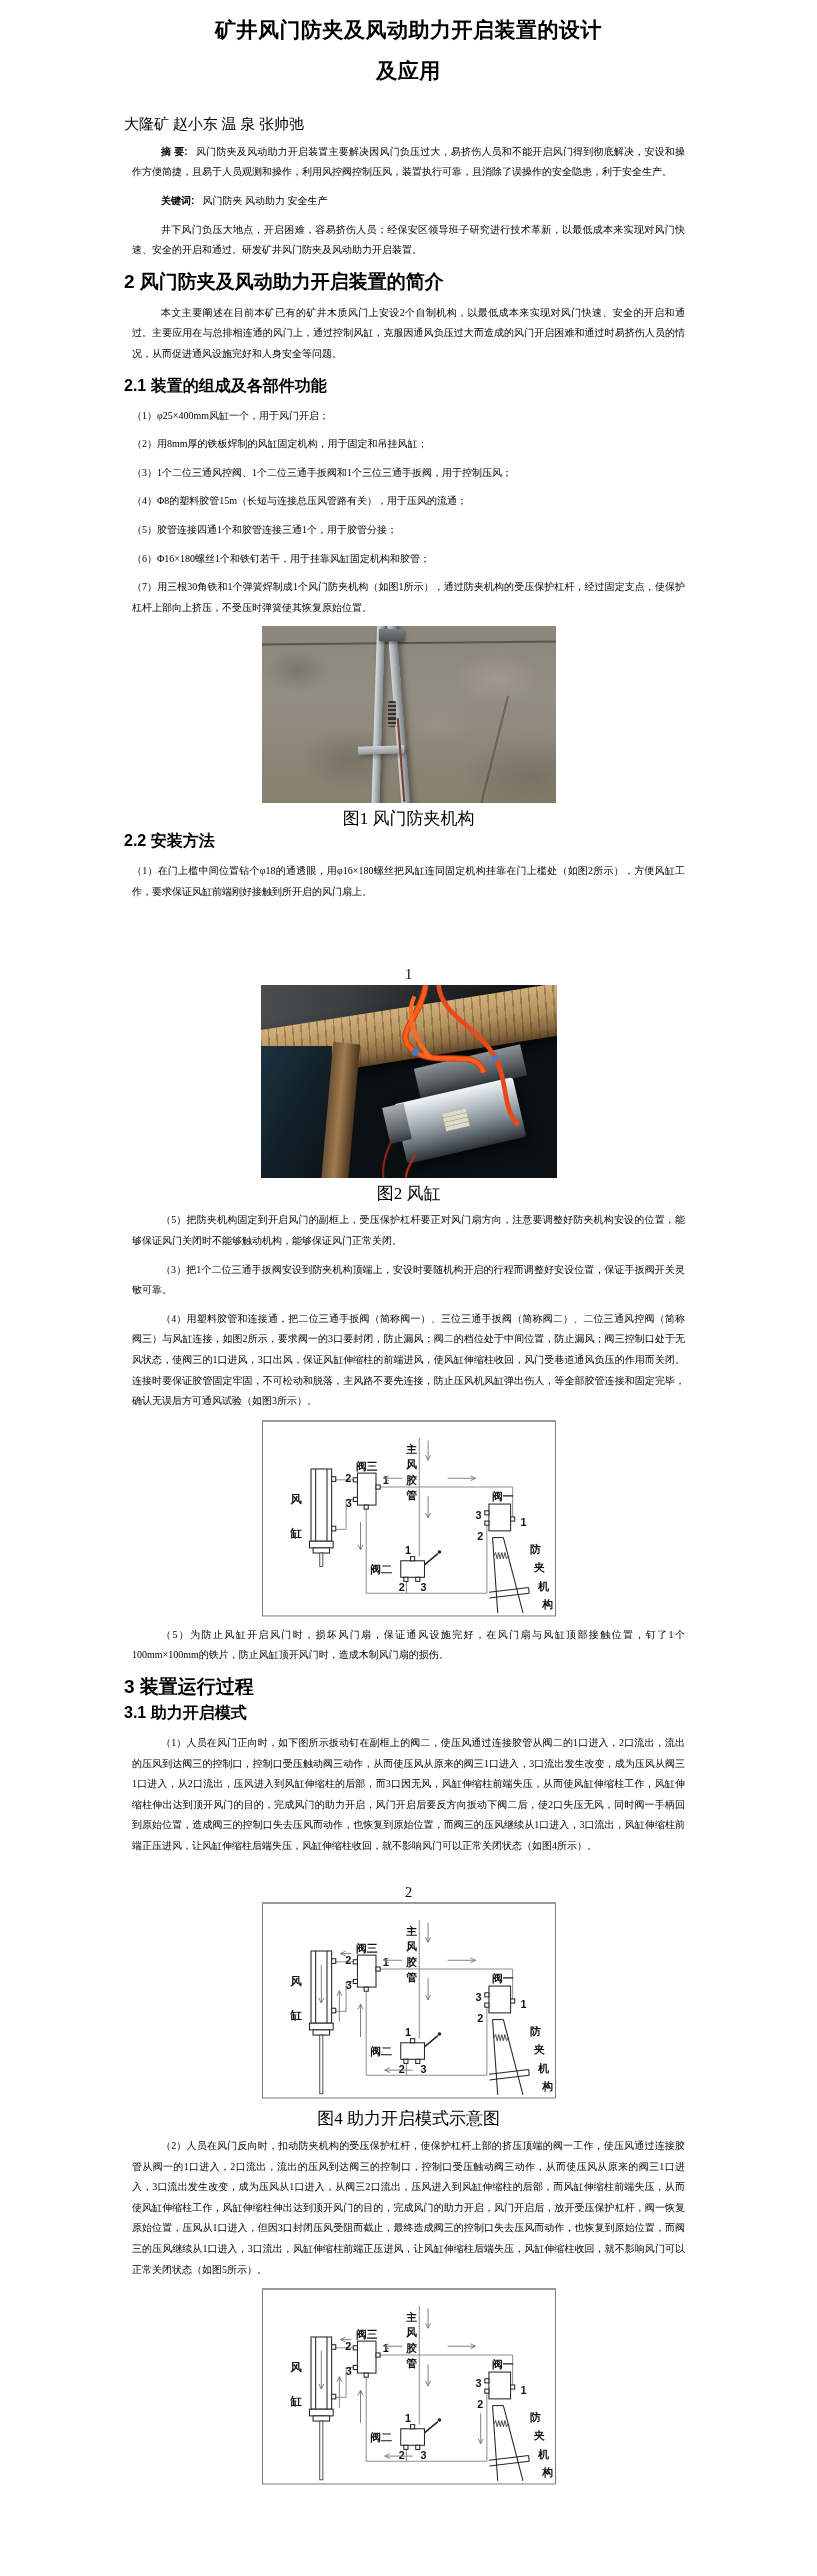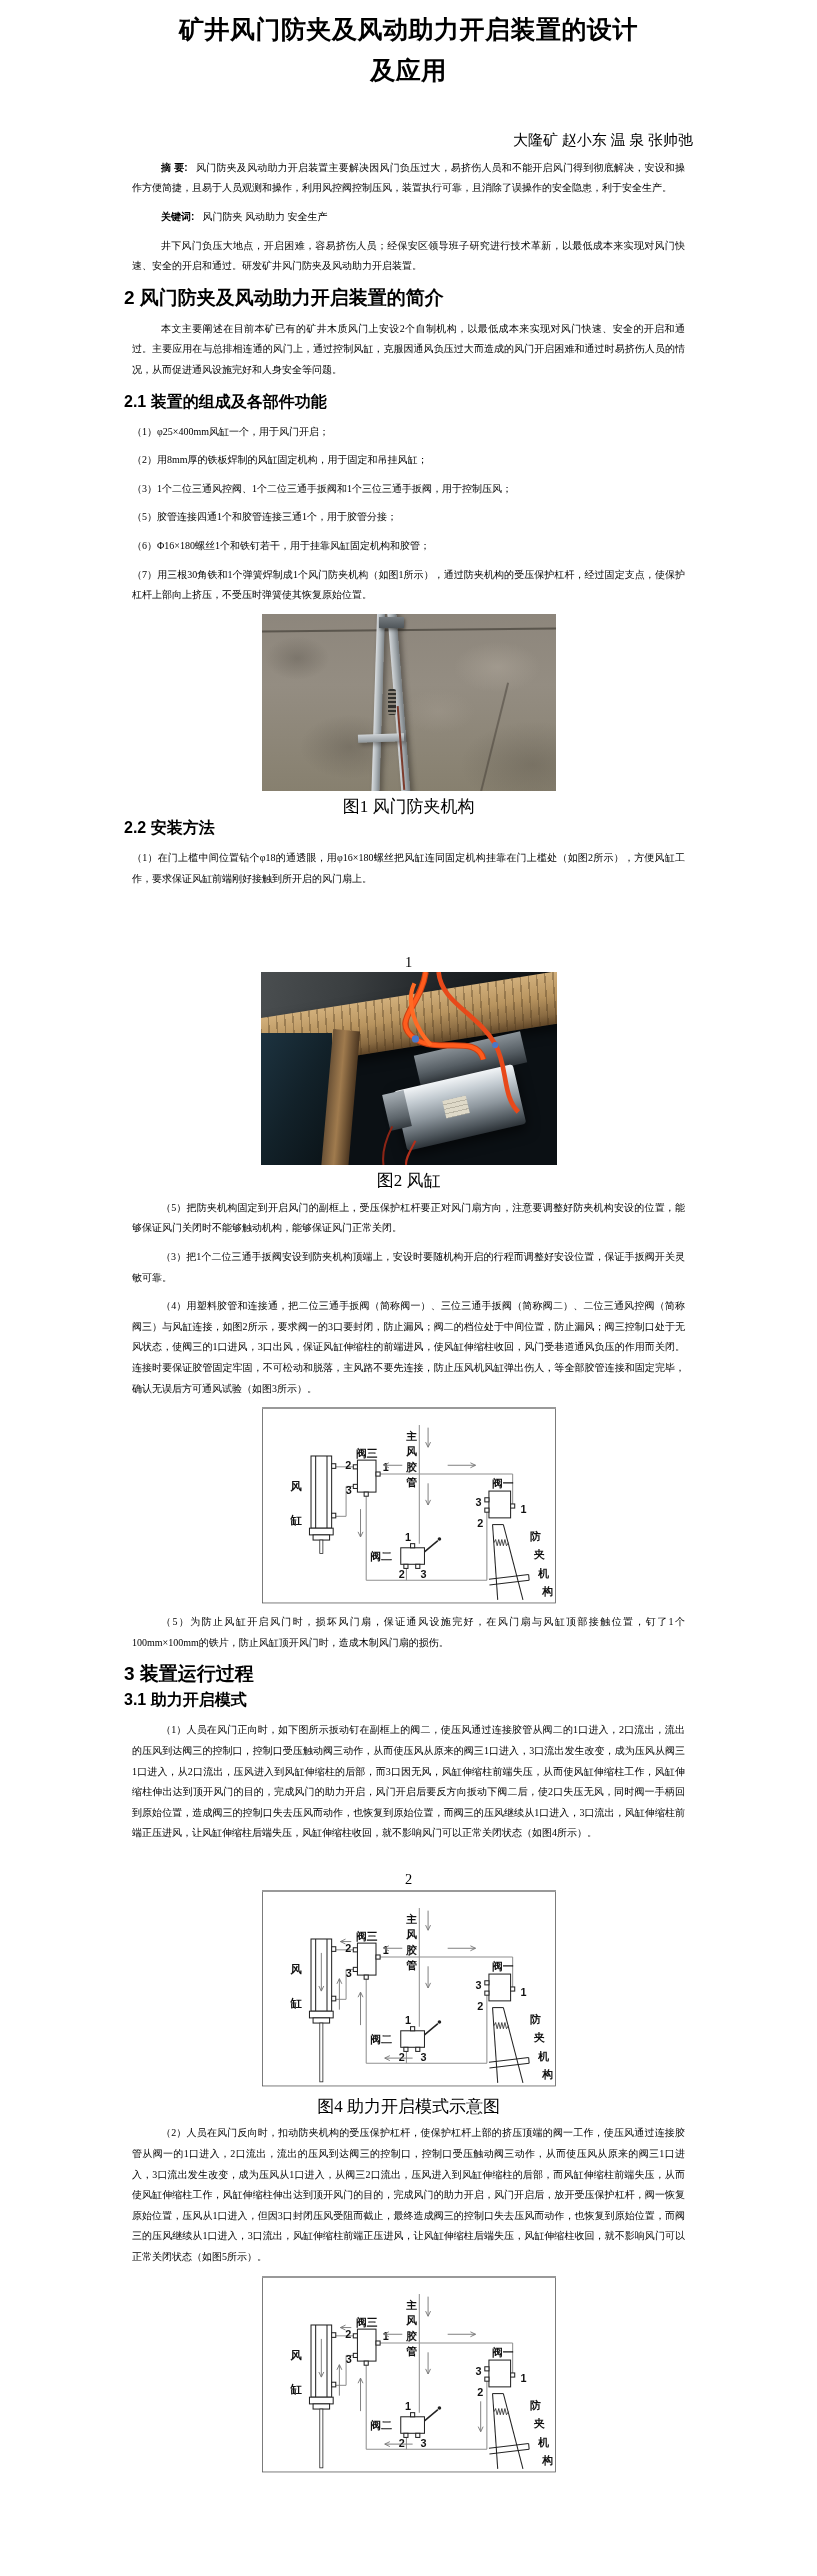--- a/index.html
+++ b/index.html
@@ -1,22 +1,22 @@
 <!DOCTYPE html>
 <html style="font-size:8.2px"><head>
 <meta charset="utf-8">
 <style>
   html,body{margin:0;padding:0;background:#ffffff;}
   .page{position:relative;width:818px;height:3355px;background:#fff;overflow:hidden;
         font-family:"Liberation Serif","DejaVu Serif",serif;color:#000;}
   .content{padding:9.3px 125px 0 124px;}
 
   h1.doc-title{margin:0;font-family:"Liberation Sans","DejaVu Sans",sans-serif;font-weight:bold;
-        font-size:25px;line-height:41px;text-align:center;letter-spacing:0.5px;}
-  .authors{margin-top:40px;font-size:15px;line-height:18.5px;text-align:right;}
+        font-size:21px;line-height:41px;text-align:center;letter-spacing:0.5px;}
+  .authors{margin-top:24px;font-size:15px;line-height:18.5px;text-align:left;}
   .abstract{margin-top:23px;font-size:14.4px;line-height:24px;text-align:justify;text-indent:29px;}
   .keywords{font-size:14.4px;line-height:24px;text-indent:29px;}
   .blabel{font-family:"Liberation Sans","DejaVu Sans",sans-serif;font-weight:bold;margin-right:8.2px;}
 
   h2.sec{margin:0;font-family:"Liberation Sans","DejaVu Sans",sans-serif;font-weight:bold;
         font-size:19px;line-height:26px;}
   h3.sub{margin:0;font-family:"Liberation Sans","DejaVu Sans",sans-serif;font-weight:bold;
         font-size:16px;line-height:25px;}
   p.body-par{margin:8px;font-size:10px;line-height:20.6px;text-align:justify;}
   p.ind{text-indent:29px;}
@@ -99,20 +99,21 @@
     <p class="body-par ind">井下风门负压大地点，开启困难，容易挤伤人员；经保安区领导班子研究进行技术革新，以最低成本来实现对风门快速、安全的开启和通过。研发矿井风门防夹及风动助力开启装置。</p>
 
     <h2 class="sec">2  风门防夹及风动助力开启装置的简介</h2>
     <p class="body-par ind">本文主要阐述在目前本矿已有的矿井木质风门上安设2个自制机构，以最低成本来实现对风门快速、安全的开启和通过。主要应用在与总排相连通的风门上，通过控制风缸，克服因通风负压过大而造成的风门开启困难和通过时易挤伤人员的情况，从而促进通风设施完好和人身安全等问题。</p>
 
     <h3 class="sub">2.1 装置的组成及各部件功能</h3>
     <div>
         <p class="body-par flush">（1）φ25×400mm风缸一个，用于风门开启；</p>
         <p class="body-par flush">（2）用8mm厚的铁板焊制的风缸固定机构，用于固定和吊挂风缸；</p>
         <p class="body-par flush">（3）1个二位三通风控阀、1个二位三通手扳阀和1个三位三通手扳阀，用于控制压风；</p>
+        <p class="body-par flush">（4）Φ8的塑料胶管15m（长短与连接总压风管路有关），用于压风的流通；</p>
         <p class="body-par flush">（5）胶管连接四通1个和胶管连接三通1个，用于胶管分接；</p>
         <p class="body-par flush">（6）Φ16×180螺丝1个和铁钉若干，用于挂靠风缸固定机构和胶管；</p>
         <p class="body-par flush">（7）用三根30角铁和1个弹簧焊制成1个风门防夹机构（如图1所示），通过防夹机构的受压保护杠杆，经过固定支点，使保护杠杆上部向上挤压，不受压时弹簧使其恢复原始位置。</p>
       </div>
 
     <div class="figwrap photo1 mt20">
       <div class="crack-h"></div>
       <div class="crack-d"></div>
       <div class="bar-left"></div>
       <div class="bar-right"></div>

